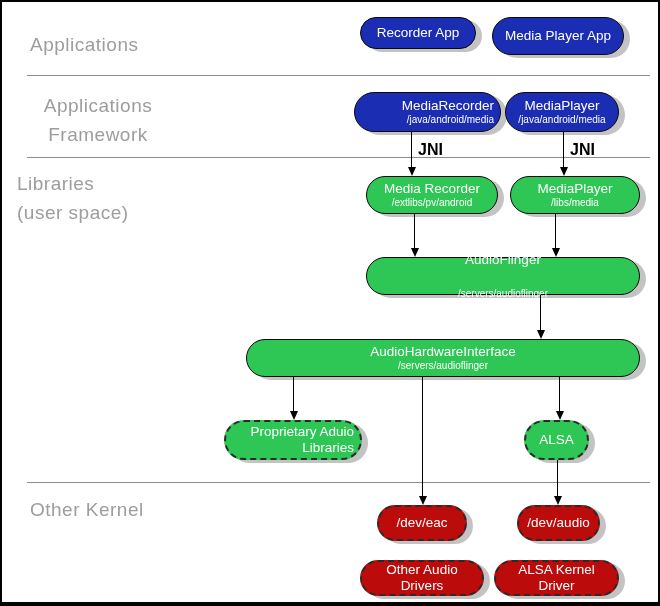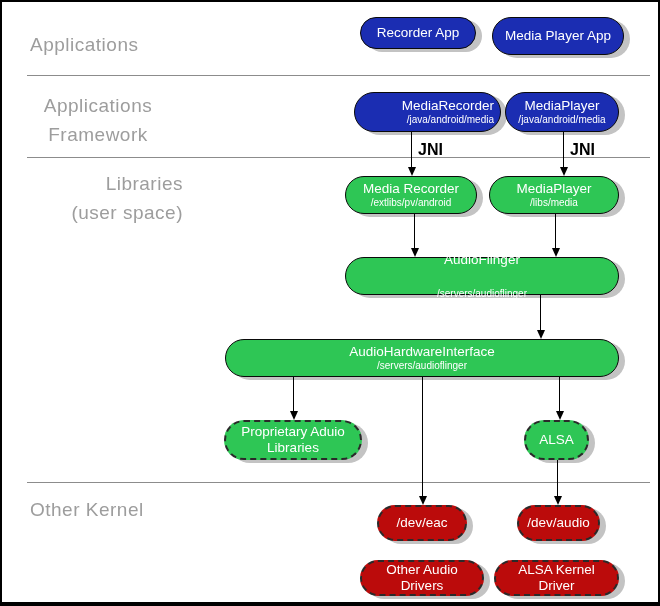--- a/index.html
+++ b/index.html
@@ -5,32 +5,32 @@
   html,body{margin:0;padding:0;background:#fff;font-family:"Liberation Sans",sans-serif;}
   #canvas{
     position:relative;width:660px;height:606px;box-sizing:border-box;
     background:#fff;border:2px solid #000;border-bottom:4px solid #000;overflow:hidden;
   }
   .separator{position:absolute;left:25px;width:623px;height:1px;background:#8c8c8c;}
   .layer-label{position:absolute;color:#9d9d9d;font-size:19px;line-height:29px;letter-spacing:0.5px;}
   .layer-label span{display:block;}
   .l1{left:28px;top:28px;}
   .l2{left:20px;top:89px;width:152px;text-align:center;}
-  .l3{left:21px;top:167px;width:160px;text-align:right;}
+  .l3{left:15px;top:167px;width:160px;text-align:left;}
   .l4{left:28px;top:493px;}
   .pill{
     position:absolute;box-sizing:border-box;border-radius:999px;
     display:flex;flex-direction:column;align-items:center;justify-content:center;
     color:#fff;text-align:center;line-height:1.18;padding:2px 6px;
     border:1.5px solid #0a0a0a;box-shadow:6px 3px 0 #c3c3c3;
   }
   .pill .title{font-size:13.5px;}
   .pill .subtitle{font-size:10px;}
   .style-blue{background:#1b2db2;}
-  .style-green{background:#2ec655;}
+  .style-green{background:#2ec655;margin-left:21px;}
   .style-green-dashed{background:#2ec655;border:2px dashed #2a2a2a;}
   .style-red-dashed{background:#bb0b0b;border:2px dashed #2a2a2a;}
   .edge-line{position:absolute;width:1px;background:#000;}
   .edge-head{
     position:absolute;width:0;height:0;
     border-left:4px solid transparent;border-right:4px solid transparent;
     border-top:9px solid #000;
   }
   .edge-label{position:absolute;color:#000;font-size:16px;font-weight:600;}
 </style>
@@ -82,21 +82,21 @@
         <span class="subtitle">/libs/media</span>
       </div>
       <div class="pill style-green" style="left: 343px; top: 255px; width: 274px; height: 38px; gap: 20px;">
         <span class="title">AudioFlinger</span>
         <span class="subtitle">/servers/audioflinger</span>
       </div>
       <div class="pill style-green" style="left: 223px; top: 337px; width: 394px; height: 38px; text-align: right;">
         <span class="title">AudioHardwareInterface</span>
         <span class="subtitle">/servers/audioflinger</span>
       </div>
-      <div class="pill style-green-dashed" style="left: 222px; top: 418px; width: 138px; height: 40px;">
+      <div class="pill style-green-dashed" style="left: 222px; top: 418px; width: 138px; height: 40px; text-align: right;">
         <span class="title">Proprietary Aduio Libraries</span>
       </div>
       <div class="pill style-green-dashed" style="left: 522px; top: 418px; width: 65px; height: 40px;">
         <span class="title">ALSA</span>
       </div>
       <div class="pill style-red-dashed" style="left: 375px; top: 503px; width: 90px; height: 36px;">
         <span class="title">/dev/eac</span>
       </div>
       <div class="pill style-red-dashed" style="left: 515px; top: 503px; width: 83px; height: 36px;">
         <span class="title">/dev/audio</span>

